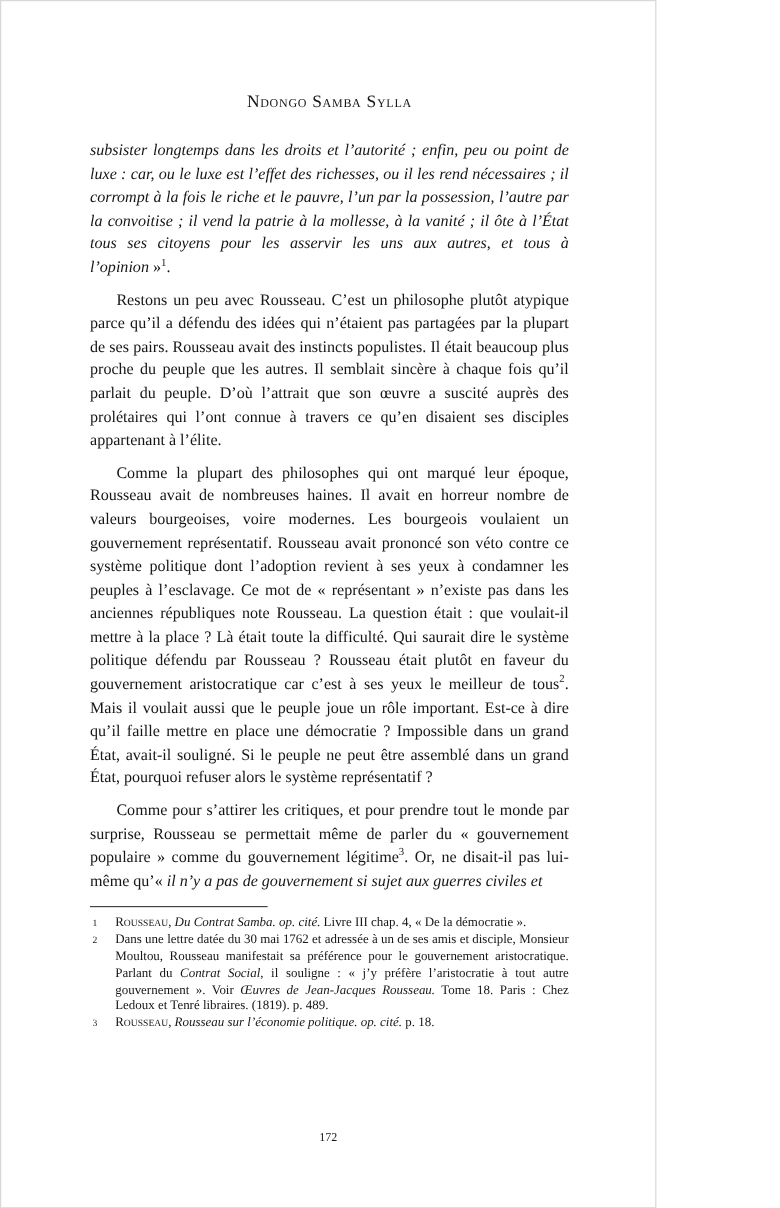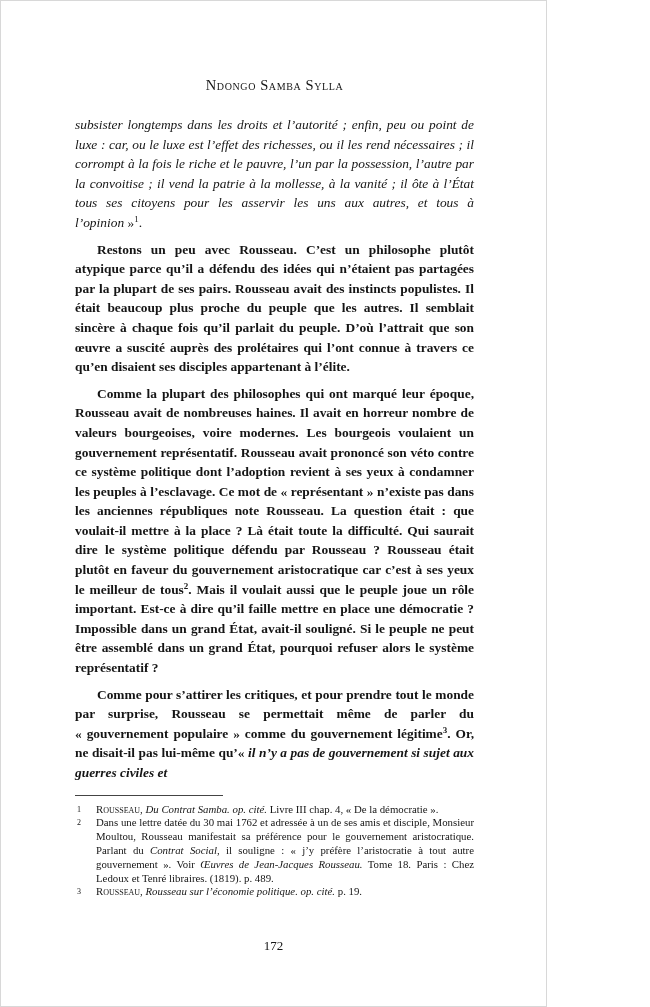--- a/index.html
+++ b/index.html
@@ -25,21 +25,21 @@
     font-size: 14.5px;
     letter-spacing: 0.6px;
     margin-bottom: 21px;
   }
   .body-text p {
     margin: 0 0 7px 0;
     font-size: 13.4px;
     line-height: 19.6px;
     text-align: justify;
   }
-  .body-text p.indent { text-indent: 22px; font-weight: bold; }
+  .body-text p.indent { text-indent: 22px; }
   .it { font-style: italic; }
   .sc { font-variant: small-caps; font-family: Liberation Serif, serif; }
   sup.fnref {
     font-size: 9px;
     line-height: 0;
     vertical-align: super;
   }
   .footnote-rule {
     width: 148px;
     height: 0;
@@ -62,38 +62,38 @@
     font-size: 8px;
     line-height: 13.8px;
     vertical-align: super;
   }
   .page-number {
     position: absolute;
     left: 0;
     right: 0;
     bottom: 52px;
     text-align: center;
-    font-size: 13px;
+    font-size: 10px;
   }
 </style>
 </head>
 <body>
 
 <div class="page">
   <div class="running-head">Ndongo Samba Sylla</div>
 
   <div class="body-text" id="paragraphs">
       <p><span class="it">subsister longtemps dans les droits et l’autorité&nbsp;; enfin, peu ou point de luxe&nbsp;: car, ou le luxe est l’effet des richesses, ou il les rend nécessaires&nbsp;; il corrompt à la fois le riche et le pauvre, l’un par la possession, l’autre par la convoitise&nbsp;; il vend la patrie à la mollesse, à la vanité&nbsp;; il ôte à l’État tous ses citoyens pour les asservir les uns aux autres, et tous à l’opinion</span><span>&nbsp;»</span><sup class="fnref">1</sup><span>.</span></p>
       <p class="indent"><span>Restons un peu avec Rousseau. C’est un philosophe plutôt atypique parce qu’il a défendu des idées qui n’étaient pas partagées par la plupart de ses pairs. Rousseau avait des instincts populistes. Il était beaucoup plus proche du peuple que les autres. Il semblait sincère à chaque fois qu’il parlait du peuple. D’où l’attrait que son œuvre a suscité auprès des prolétaires qui l’ont connue à travers ce qu’en disaient ses disciples appartenant à l’élite.</span></p>
       <p class="indent"><span>Comme la plupart des philosophes qui ont marqué leur époque, Rousseau avait de nombreuses haines. Il avait en horreur nombre de valeurs bourgeoises, voire modernes. Les bourgeois voulaient un gouvernement représentatif. Rousseau avait prononcé son véto contre ce système politique dont l’adoption revient à ses yeux à condamner les peuples à l’esclavage. Ce mot de «&nbsp;représentant&nbsp;» n’existe pas dans les anciennes républiques note Rousseau. La question était&nbsp;: que voulait-il mettre à la place&nbsp;? Là était toute la difficulté. Qui saurait dire le système politique défendu par Rousseau&nbsp;? Rousseau était plutôt en faveur du gouvernement aristocratique car c’est à ses yeux le meilleur de tous</span><sup class="fnref">2</sup><span>. Mais il voulait aussi que le peuple joue un rôle important. Est-ce à dire qu’il faille mettre en place une démocratie&nbsp;? Impossible dans un grand État, avait-il souligné. Si le peuple ne peut être assemblé dans un grand État, pourquoi refuser alors le système représentatif&nbsp;?</span></p>
       <p class="indent"><span>Comme pour s’attirer les critiques, et pour prendre tout le monde par surprise, Rousseau se permettait même de parler du «&nbsp;gouvernement populaire&nbsp;» comme du gouvernement légitime</span><sup class="fnref">3</sup><span>. Or, ne disait-il pas lui-même qu’«&nbsp;</span><span class="it">il n’y a pas de gouvernement si sujet aux guerres civiles et</span></p>
     </div>
 
   <div class="footnote-rule"></div>
 
   <div class="footnotes" id="footnotes">
       <div class="footnote"><sup class="fn-marker">1</sup><span class="sc">Rousseau</span><span>, </span><span class="it">Du Contrat Samba. op. cité.</span><span> Livre III chap. 4, «&nbsp;De la démocratie&nbsp;».</span></div>
       <div class="footnote"><sup class="fn-marker">2</sup><span>Dans une lettre datée du 30 mai 1762 et adressée à un de ses amis et disciple, Monsieur Moultou, Rousseau manifestait sa préférence pour le gouvernement aristocratique. Parlant du </span><span class="it">Contrat Social</span><span>, il souligne&nbsp;: «&nbsp;j’y préfère l’aristocratie à tout autre gouvernement&nbsp;». Voir </span><span class="it">Œuvres de Jean-Jacques Rousseau.</span><span> Tome 18. Paris&nbsp;: Chez Ledoux et Tenré libraires. (1819). p. 489.</span></div>
-      <div class="footnote"><sup class="fn-marker">3</sup><span class="sc">Rousseau</span><span>, </span><span class="it">Rousseau sur l’économie politique. op. cité.</span><span> p. 19.</span></div>
+      <div class="footnote"><sup class="fn-marker">3</sup><span class="sc">Rousseau</span><span>, </span><span class="it">Rousseau sur l’économie politique. op. cité.</span><span> p. 18.</span></div>
     </div>
 
   <div class="page-number">172</div>
 </div>
 
 </body></html>

